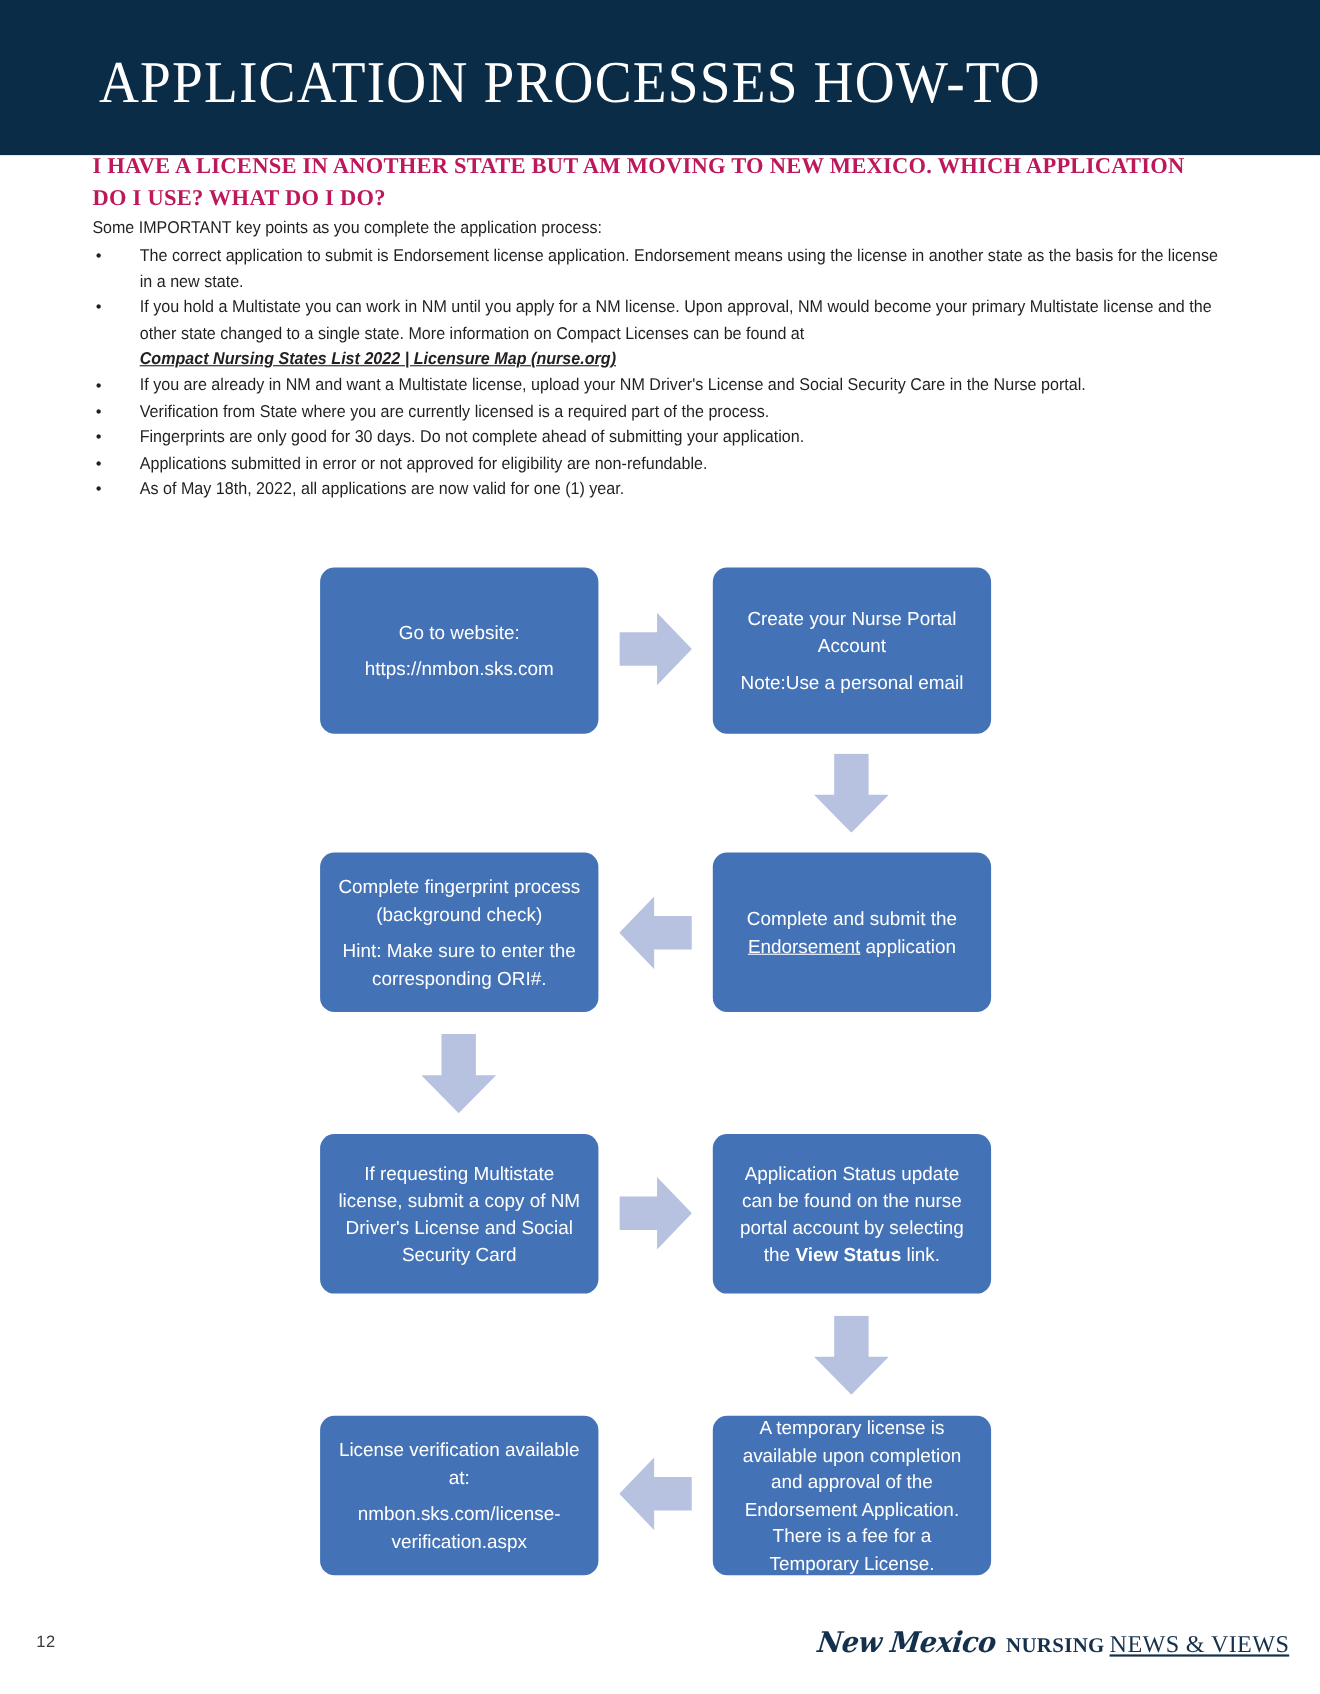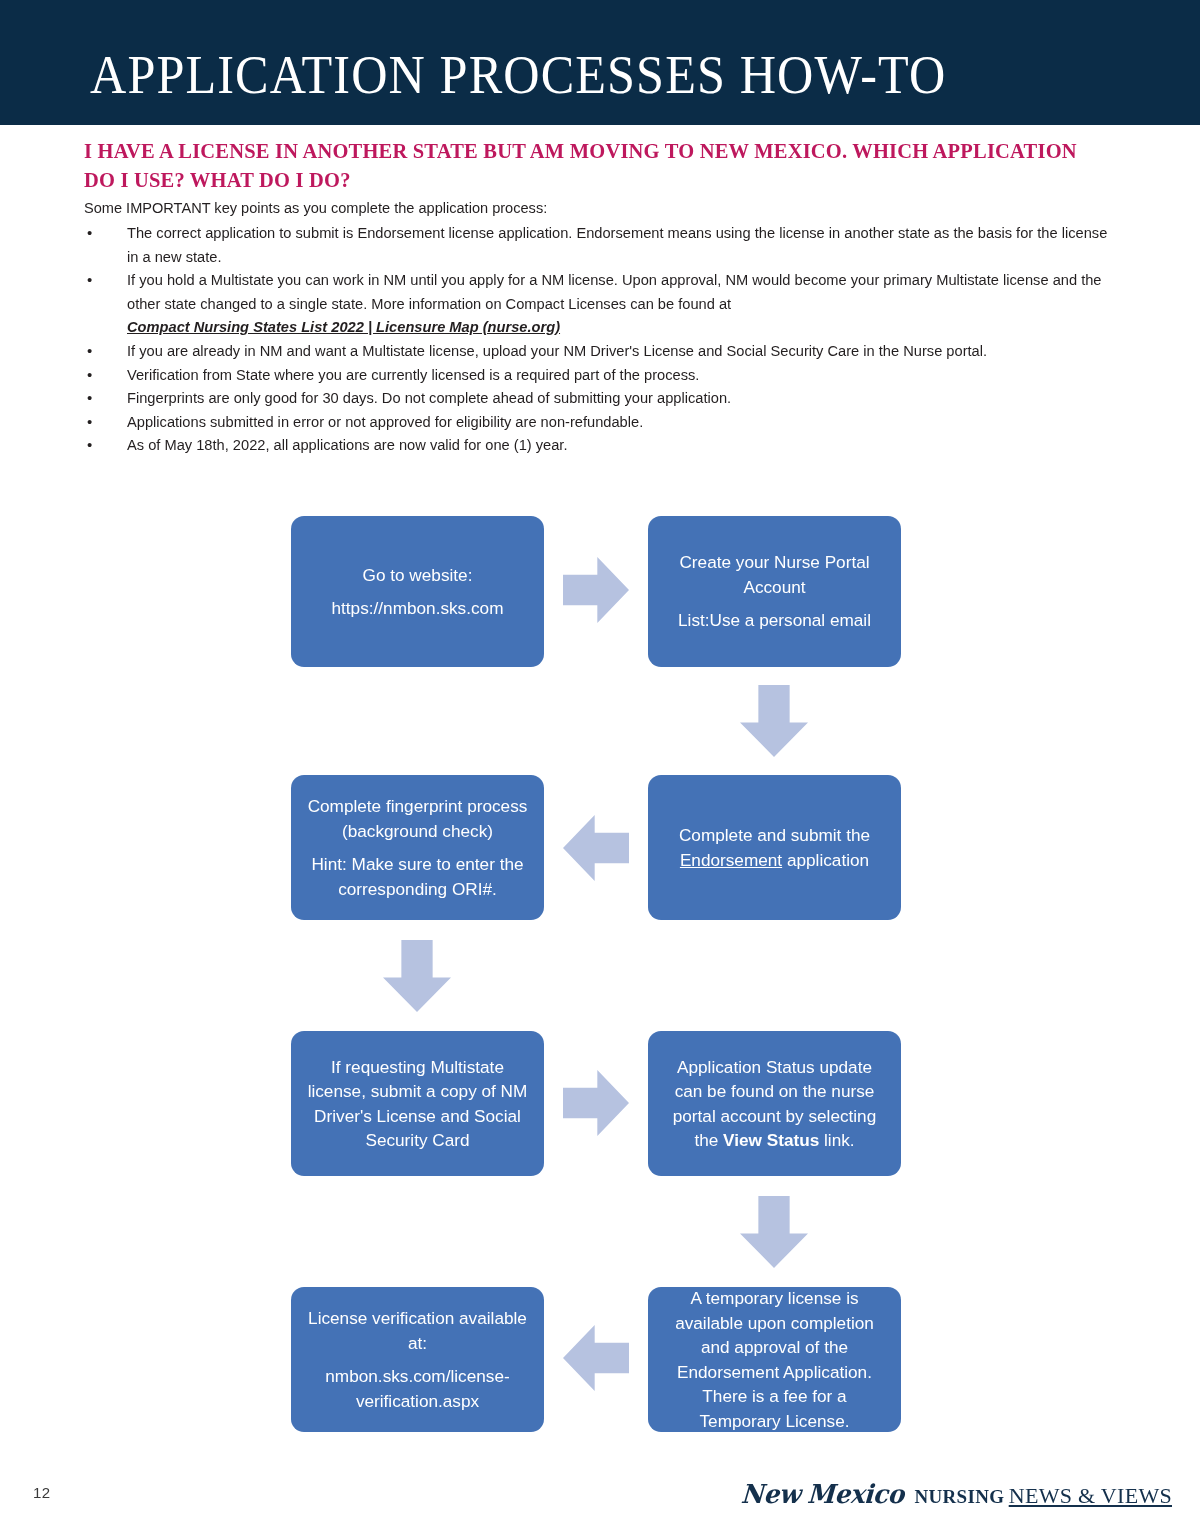--- a/index.html
+++ b/index.html
@@ -14,21 +14,21 @@
     font-family: "Liberation Sans", sans-serif;
     overflow: hidden;
   }
 
   
   .banner {
     position: absolute;
     left: 0;
     top: 0;
     width: 1200px;
-    height: 125px;
+    height: 141px;
     background: #0b2c47;
   }
   .banner-title {
     position: absolute;
     left: 90px;
     top: 47px;
     color: #ffffff;
     font-family: "Liberation Serif", serif;
     font-size: 54px;
     line-height: 56px;
@@ -253,21 +253,21 @@
       <span class="ln">https://nmbon.sks.com</span>
     </div>
   </div>
 
   <div class="arrow-r" style="left:563px; top:557px; width:66px; height:66px;"></div>
 
   <div class="fbox" style="left:648px; top:516px; width:253px; height:151px;">
     <div>
       <span class="ln">Create your Nurse Portal Account</span>
       <span class="gap"></span>
-      <span class="ln">List:Use a personal email</span>
+      <span class="ln">Note:Use a personal email</span>
     </div>
   </div>
 
   <div class="arrow-d" style="left:740px; top:685px; width:68px; height:72px;"></div>
 
   <div class="fbox" style="left:291px; top:775px; width:253px; height:145px;">
     <div>
       <span class="ln">Complete fingerprint process (background check)</span>
       <span class="gap"></span>
       <span class="ln">Hint: Make sure to enter the corresponding ORI#.</span>

